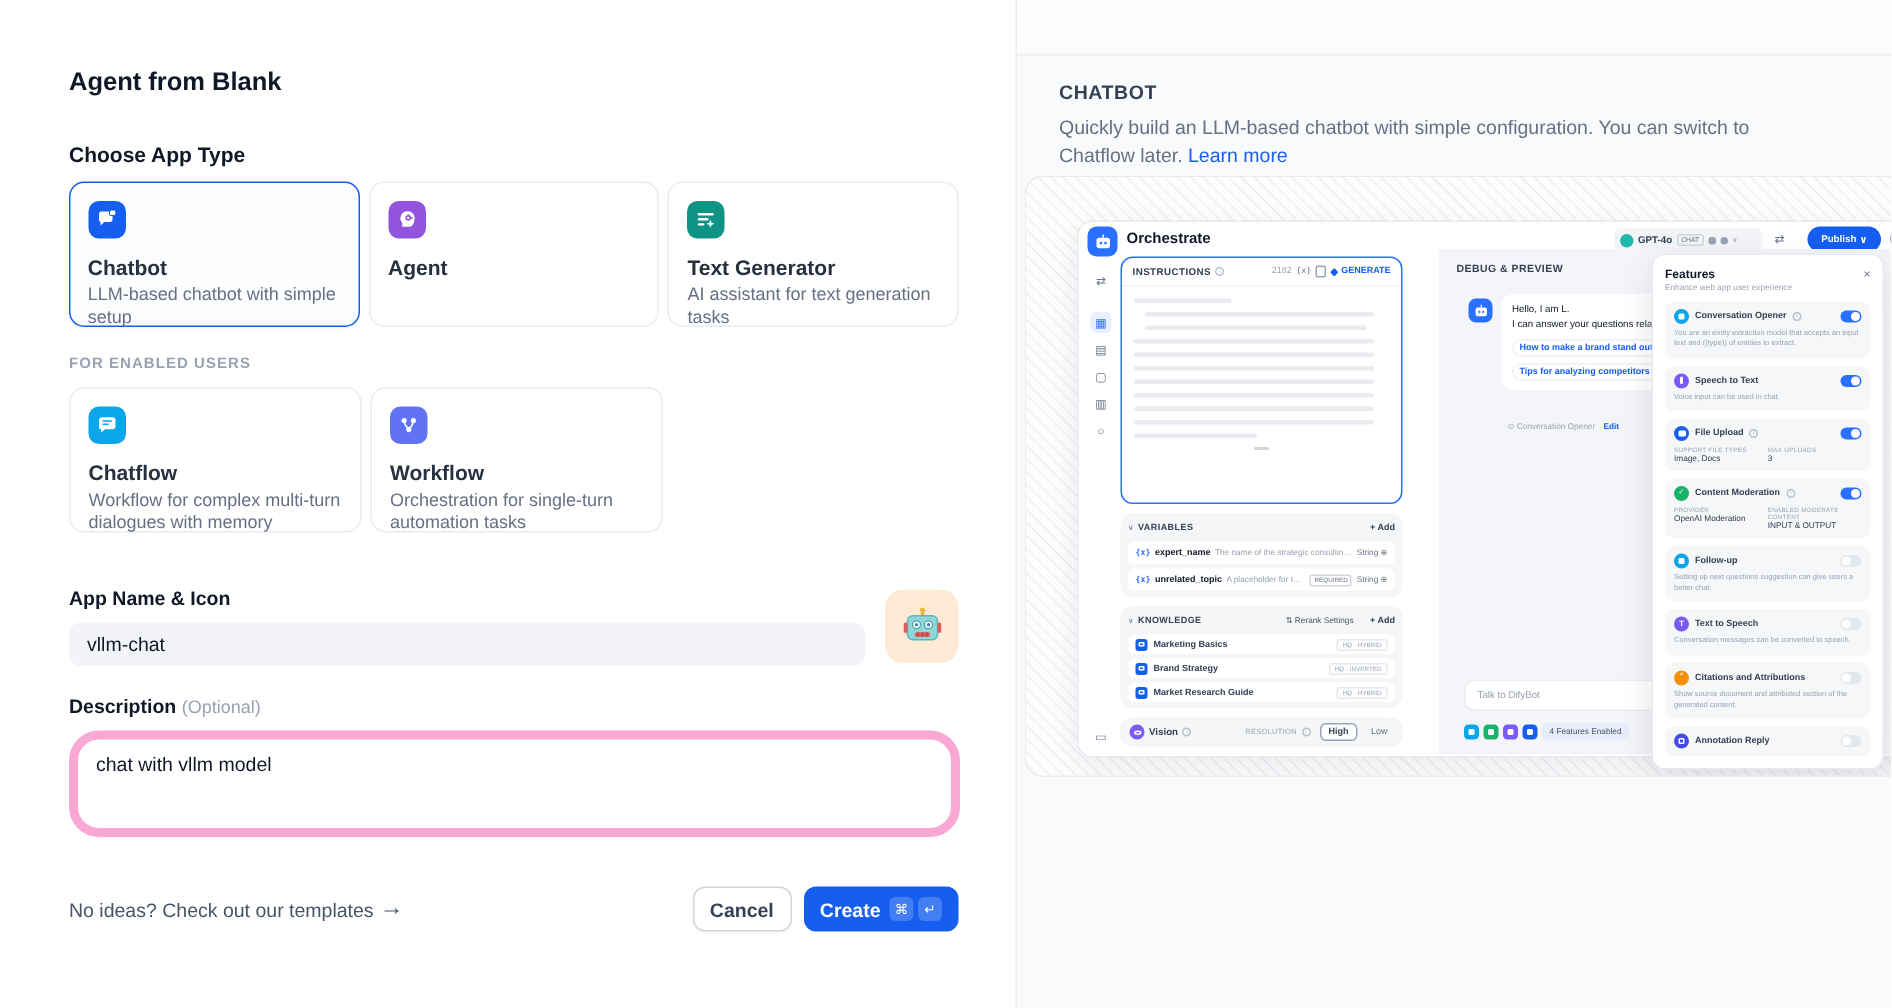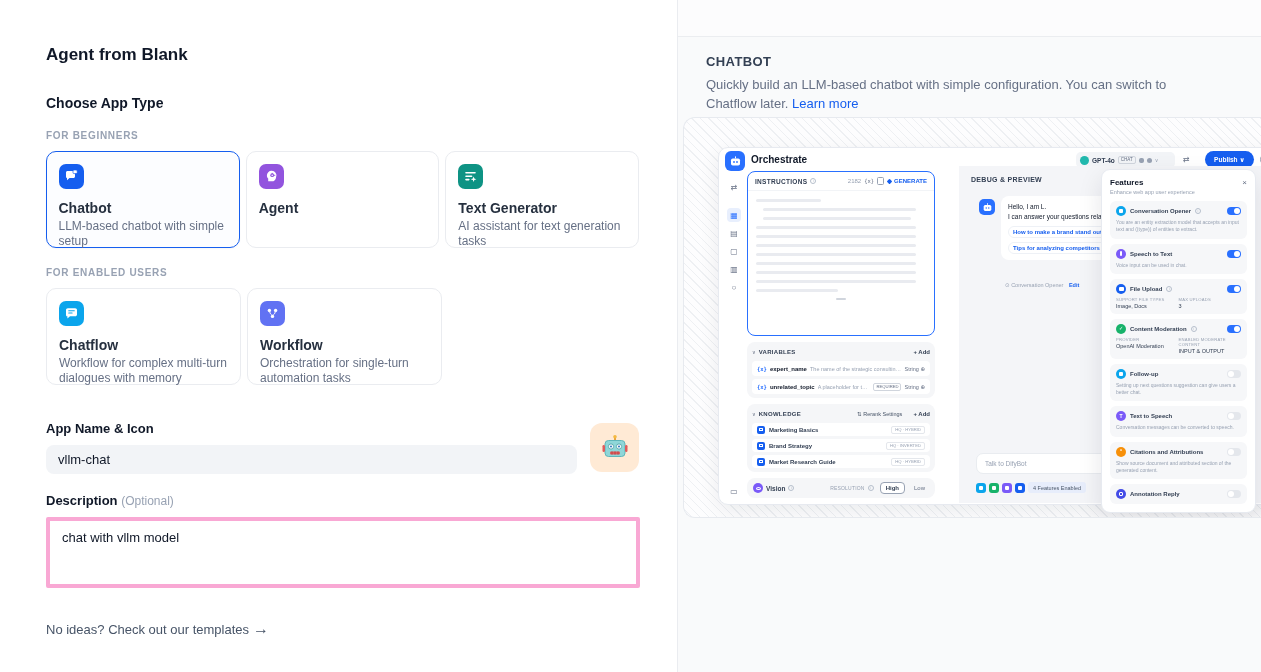--- a/index.html
+++ b/index.html
@@ -29,22 +29,22 @@
   .app-card h3{ margin:11px 0 3px; font-size:14px; font-weight:700; color:#26303f; }
   .app-card p{ margin:0; font-size:12px; color:#667085; line-height:1.25; }
 
   .name-row{ display:flex; margin-top:9px; align-items:flex-start; }
   .name-input{ width:533px; height:29px; background:#f2f4f7; border:none; border-radius:8px;
     padding:0 12px; font-size:13px; color:#101828; font-family:inherit; outline:none; }
   .emoji-tile{ width:49px; height:49px; margin-left:13px; margin-top:-22px;
     background:#ffead5; border-radius:12px; display:flex; align-items:center;
     justify-content:center; cursor:pointer; }
   .opt{ font-weight:400; font-size:12px; color:#98a2b3; }
-  .desc-area{ margin-top:9px; width:594px; height:71px; border:4px solid #f9a8d4;
-    border-radius:2px; padding:9px 12px; font-size:13px; color:#101828;
+  .desc-area{ margin-top:9px; width:594px; height:71px; border:6px solid #f9a8d4;
+    border-radius:20px; padding:9px 12px; font-size:13px; color:#101828;
     font-family:inherit; resize:none; outline:none; }
   .footer{ margin-top:28px; display:flex; align-items:center; }
   .tpl-link{ font-size:13px; color:#475467; cursor:pointer; }
   .tpl-arrow{ margin-left:4px; color:#475467; }
   .footer-btns{ margin-left:auto; display:flex; gap:8px; }
   .btn{ height:30px; border-radius:8px; font-size:13px; font-weight:700;
     display:flex; align-items:center; justify-content:center; cursor:pointer; }
   .btn-cancel{ width:66px; background:#fff; border:1px solid #d0d5dd; color:#344054;
     box-shadow:0 1px 2px rgba(16,24,40,.05); }
   .btn-create{ padding:0 10px; background:#155eef; color:#fff; border:1px solid #155eef; gap:6px; }
@@ -211,21 +211,20 @@
   
   .wicon{ display:block; }
 </style>
 </head>
 <body>
 
 <div class="left-panel">
   <h1 class="modal-title">Agent from Blank</h1>
   <div class="section-title">Choose App Type</div>
 
-  <div class="group-label">FOR BEGINNERS</div>
   <div class="cards">
 
     <div class="app-card selected">
       <span class="app-icon bg-chatbot">
         <svg class="wicon" width="15" height="15" viewBox="0 0 15 15">
             <path fill="#fff" d="M2 3.5c0-.8.7-1.5 1.5-1.5h6c.8 0 1.5.7 1.5 1.5v4c0 .8-.7 1.5-1.5 1.5H5.5L3 11.3V9C2.4 9 2 8.3 2 7.5z"></path>
             <rect x="9" y="1" width="4.2" height="3.6" rx="1" fill="#fff" stroke="#155eef" stroke-width=".7"></rect>
           </svg>
       </span>
       <h3>Chatbot</h3>
@@ -312,20 +311,30 @@
 
   <div class="section-title" style="margin-top:19px;font-size:13px;">
     <span>Description</span>
     <span class="opt">(Optional)</span>
   </div>
   <textarea class="desc-area" style="">chat with vllm model</textarea>
 
   <div class="footer">
     <span class="tpl-link">No ideas? Check out our templates</span>
     <span class="tpl-arrow">→</span>
+    <div class="footer-btns">
+      <div class="btn btn-cancel">Cancel</div>
+      <div class="btn btn-create">
+        <span>Create</span>
+        <span class="keycaps">
+          <span class="kbd">⌘</span>
+          <span class="kbd">↵</span>
+        </span>
+      </div>
+    </div>
   </div>
 </div>
 
 <div class="right-panel">
   <div class="right-topbar"></div>
   <div class="rp-head">
     <div class="rp-title">CHATBOT</div>
     <div class="rp-desc">
       <span>Quickly build an LLM-based chatbot with simple configuration. You can switch to Chatflow later.</span>
       <span class="learn-more">Learn more</span>

